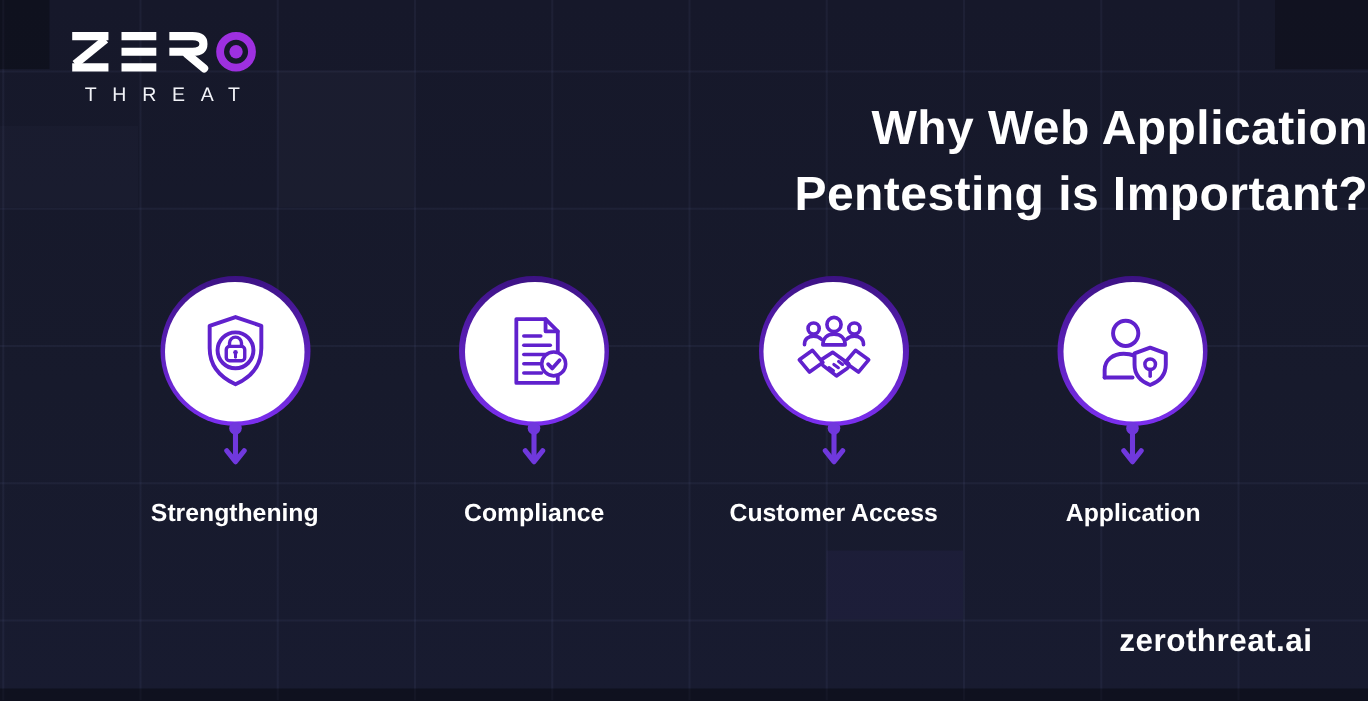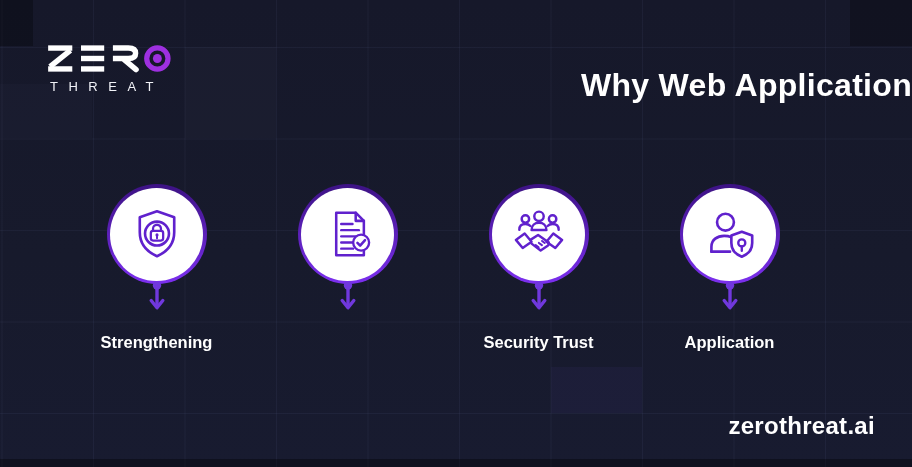--- a/index.html
+++ b/index.html
@@ -21,56 +21,56 @@
   .t1 { left:0; top:0; width:33px; height:46px; background:rgba(0,0,0,0.28); }
   .t2 { left:850px; top:0; width:62px; height:46px; background:rgba(0,0,0,0.22); }
   .t3 { left:185px; top:47px; width:91px; height:91px; background:rgba(200,200,255,0.025); }
   .t4 { left:551px; top:367px; width:91px; height:46px; background:rgba(120,90,220,0.06); }
   .t5 { left:0; top:84px; width:92px; height:54px; background:rgba(200,200,255,0.02); }
   .bottom-strip { position:absolute; left:0; bottom:0; width:100%; height:8px; background:rgba(0,0,0,0.35); }
 
   .sr { position:absolute; width:1px; height:1px; overflow:hidden; clip:rect(0 0 0 0); white-space:nowrap; }
 
   
-  .logo { position:absolute; left:47px; top:44px; width:130px; }
+  .logo { position:absolute; left:47px; top:20px; width:130px;text-align:center; }
   .logo svg { display:block; }
   .logo-sub {
     display:block; margin-top:6px; padding-left:3px;
     font-size:13px; font-weight:400; color:#f2f3f8;
     letter-spacing:10.5px; white-space:nowrap;
   }
 
   
   .title {
     position:absolute; left:0; top:63px; width:100%;
     text-align:right; font-weight:700; font-size:32px; line-height:44px;
     letter-spacing:0.3px; color:#ffffff;
   }
 
   
-  .row { position:absolute; left:61px; top:184px; width:790px; display:flex; }
+  .row { position:absolute; left:61px; top:184px; width:790px; display:flex;justify-content:space-between; }
   .col { width:191px; display:flex; flex-direction:column; align-items:center; }
   .circle {
     width:100px; height:100px; border-radius:50%;
     background:linear-gradient(180deg,#3c1283 0%, #7c2ff0 100%);
     display:flex; align-items:center; justify-content:center;
   }
   .circle-inner {
     width:93px; height:93px; border-radius:50%; background:#ffffff;
     display:flex; align-items:center; justify-content:center;
   }
   .arrow { margin-top:-3px; }
   .label {
     margin-top:15px; text-align:center;
     font-size:16.5px; line-height:25px; font-weight:700; color:#ffffff;
   }
 
   .site {
     position:absolute; right:37px; bottom:27px;
-    font-size:24px; font-weight:700; color:#ffffff; letter-spacing:0.3px;
+    font-size:21px; font-weight:700; color:#ffffff; letter-spacing:0.3px;
   }
 </style>
 </head>
 <body>
 
 <div class="canvas">
 
   <div class="tile t1"></div>
   <div class="tile t2"></div>
   <div class="tile t3"></div>
@@ -95,20 +95,21 @@
       </g>
 
       <circle cx="114" cy="15" r="11" fill="none" stroke="#9e30e0" stroke-width="5.4"></circle>
       <circle cx="114" cy="15" r="4.6" fill="#9e30e0"></circle>
     </svg>
     <span class="logo-sub">THREAT</span>
   </div>
 
   <div class="title">
     <div>Why Web Application</div>
+    <div>Pentesting is Important?</div>
   </div>
 
   <div class="row">
 
     <div class="col">
       <div class="circle">
         <div class="circle-inner">
           <svg width="58" height="58" viewBox="0 0 64 64" fill="none" stroke="#6021cd" stroke-width="2.9" stroke-linecap="round" stroke-linejoin="round">
             <path d="M32 7 L51 13.5 V30 C51 43.5 43 51.5 32 56.5 C21 51.5 13 43.5 13 30 V13.5 Z"></path>
             <circle cx="32" cy="31.5" r="13.2"></circle>
@@ -144,20 +145,21 @@
             <path d="M42.4 41.7 L45.4 44.8 L50.8 38.8" stroke-width="2.8"></path>
           </svg>
         </div>
       </div>
       <svg class="arrow" width="18" height="34" viewBox="0 0 18 34">
         <circle cx="9" cy="4.5" r="4.2" fill="#7038dd"></circle>
         <path d="M9 6 V25" stroke="#7038dd" stroke-width="3.4" stroke-linecap="round"></path>
         <path d="M3.2 19.5 L9 26.8 L14.8 19.5" fill="none" stroke="#7038dd" stroke-width="3.4" stroke-linecap="round" stroke-linejoin="round"></path>
       </svg>
       <div class="label">
+        <div>Compliance</div>
       </div>
     </div>
 
     <div class="col">
       <div class="circle">
         <div class="circle-inner">
           <svg width="58" height="58" viewBox="0 0 64 64" fill="none" stroke="#6021cd" stroke-width="2.7" stroke-linecap="round" stroke-linejoin="round">
             <circle cx="32" cy="12.5" r="5.2"></circle>
             <path d="M23.8 27.5 C23.8 22.3 27.4 19.6 32 19.6 C36.6 19.6 40.2 22.3 40.2 27.5 Z"></path>
             <circle cx="17" cy="15.5" r="4.1"></circle>
@@ -173,21 +175,21 @@
             <path d="M35.4 39.7 L38.3 41.9" stroke-width="2.3"></path>
           </svg>
         </div>
       </div>
       <svg class="arrow" width="18" height="34" viewBox="0 0 18 34">
         <circle cx="9" cy="4.5" r="4.2" fill="#7038dd"></circle>
         <path d="M9 6 V25" stroke="#7038dd" stroke-width="3.4" stroke-linecap="round"></path>
         <path d="M3.2 19.5 L9 26.8 L14.8 19.5" fill="none" stroke="#7038dd" stroke-width="3.4" stroke-linecap="round" stroke-linejoin="round"></path>
       </svg>
       <div class="label">
-        <div>Security Trust</div>
+        <div>Customer Access</div>
       </div>
     </div>
 
     <div class="col">
       <div class="circle">
         <div class="circle-inner">
           <svg width="58" height="58" viewBox="0 0 64 64" fill="none" stroke="#6021cd" stroke-width="2.9" stroke-linecap="round" stroke-linejoin="round">
             <circle cx="27" cy="19" r="9.3"></circle>
             <path d="M11.5 51.5 V46 C11.5 38.3 18 34 25.5 34 C31 34 36 36 38.5 39.5"></path>
             <path d="M11.5 51.5 H32"></path>

